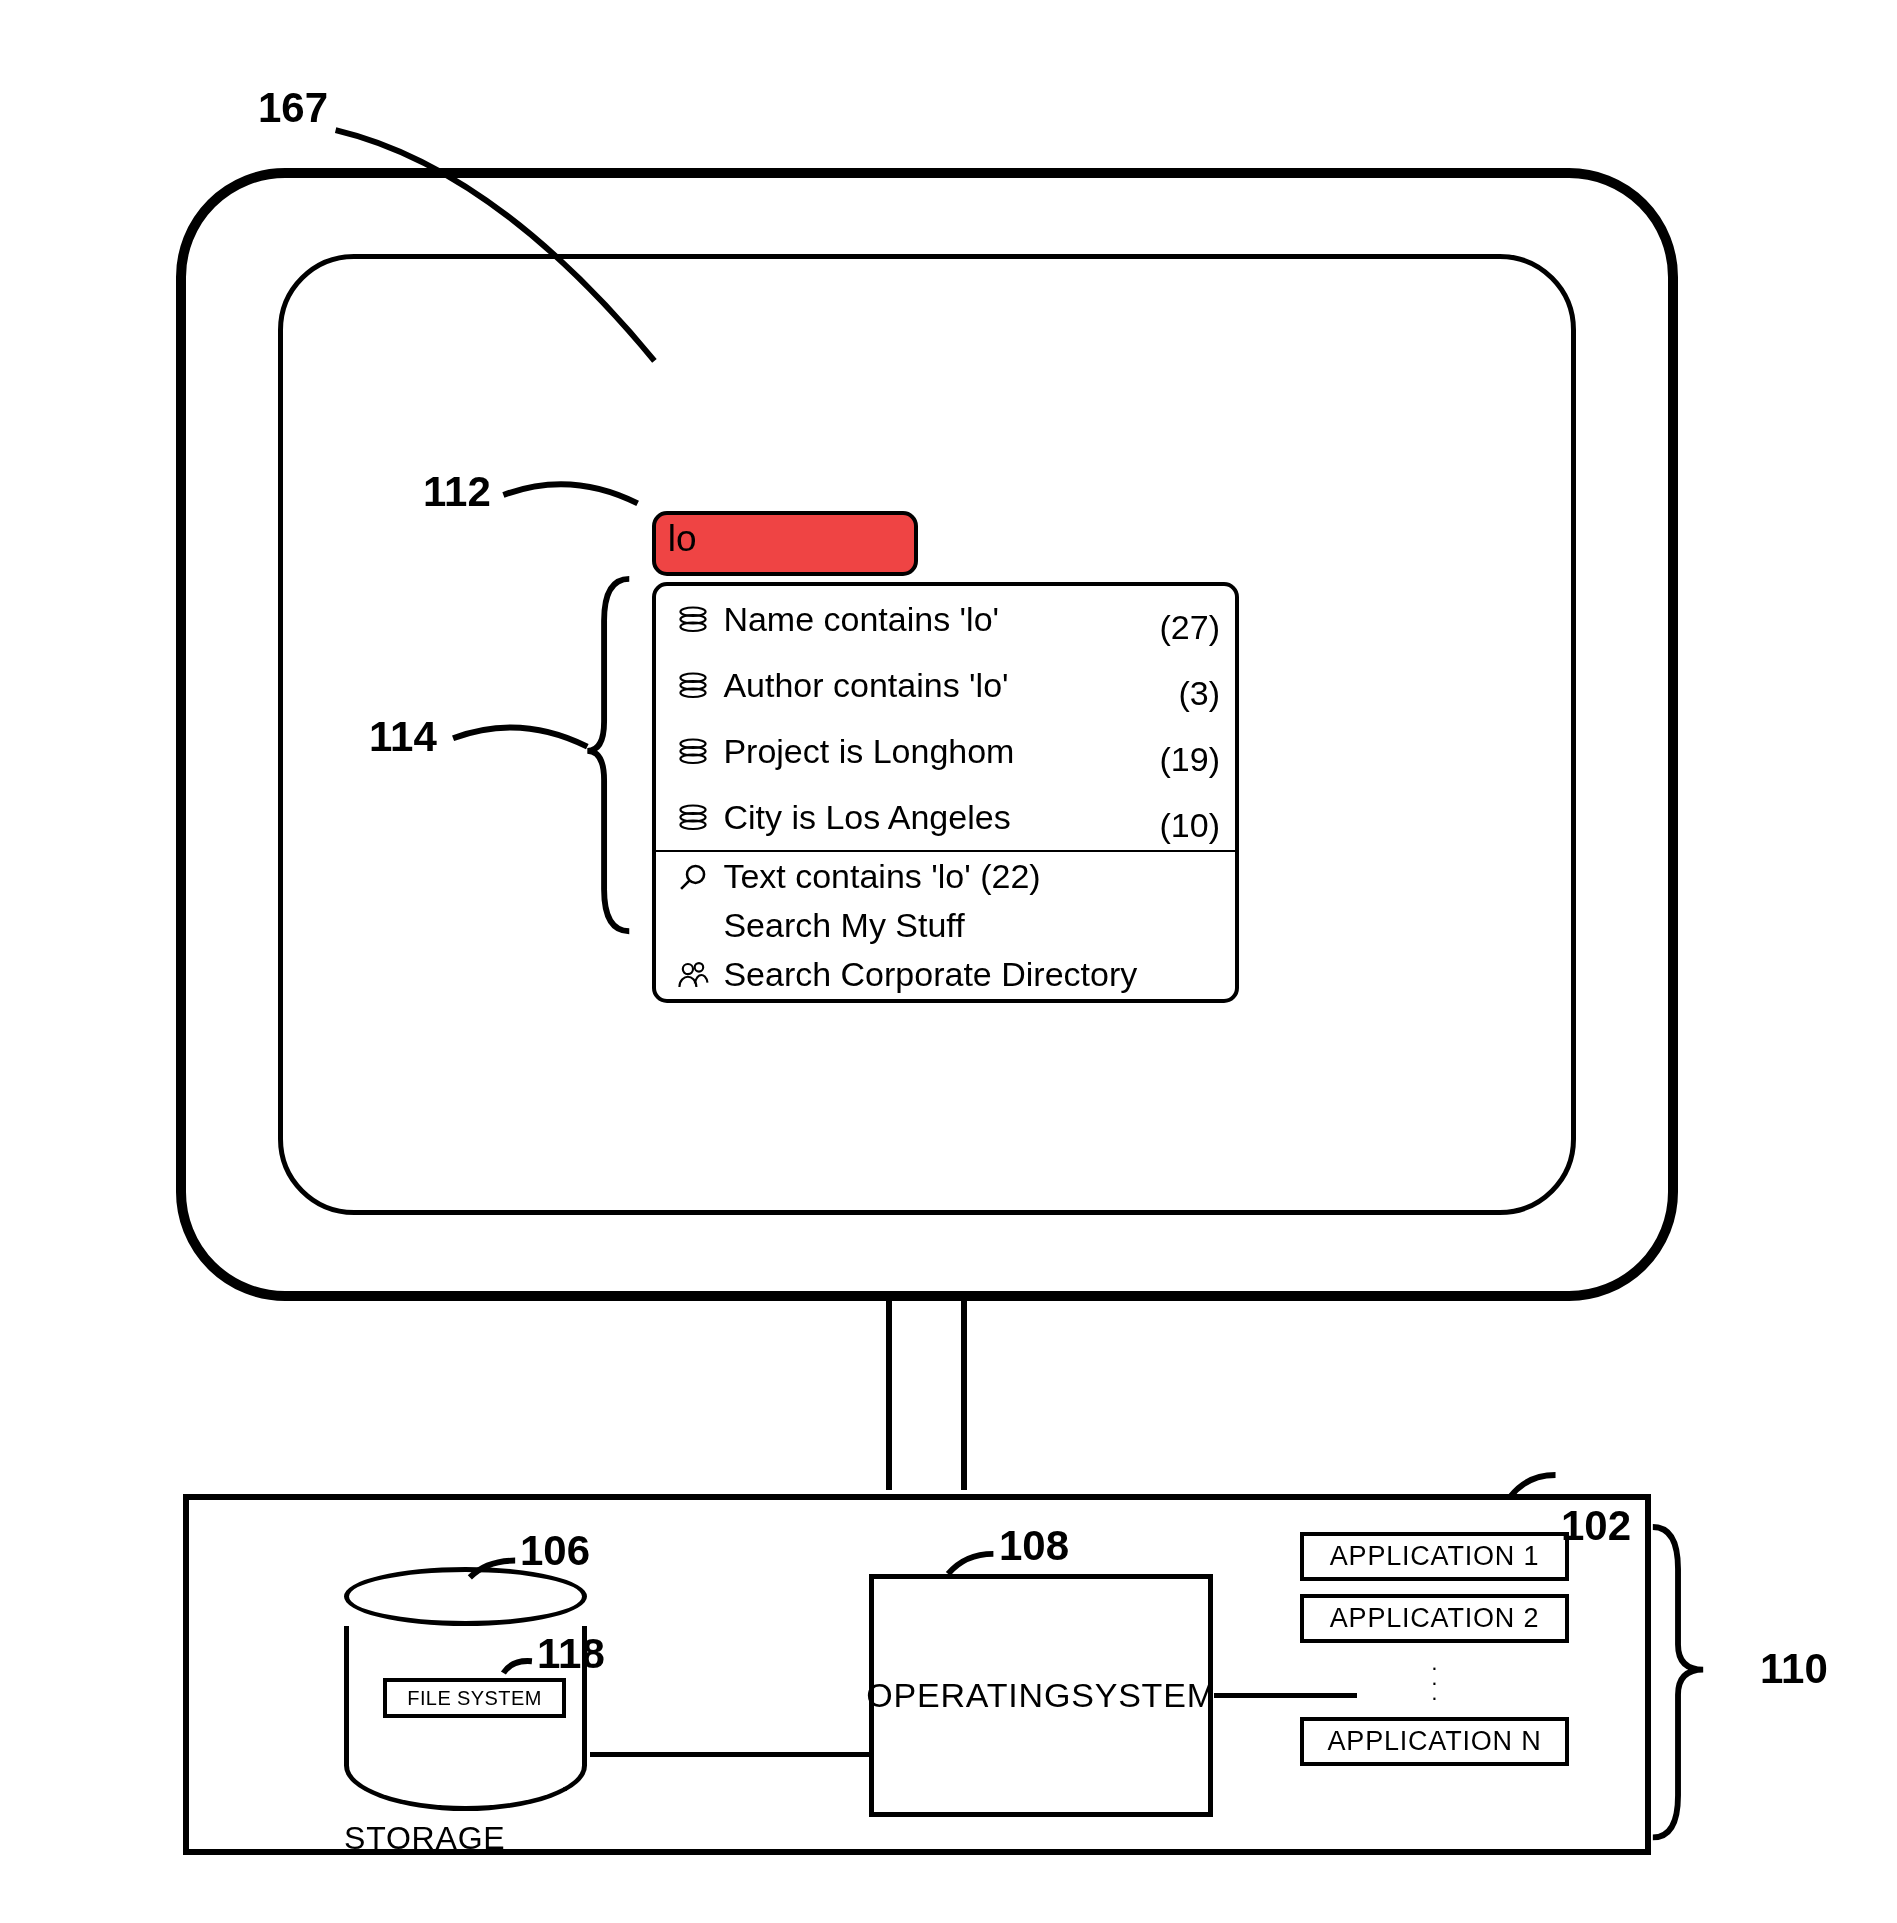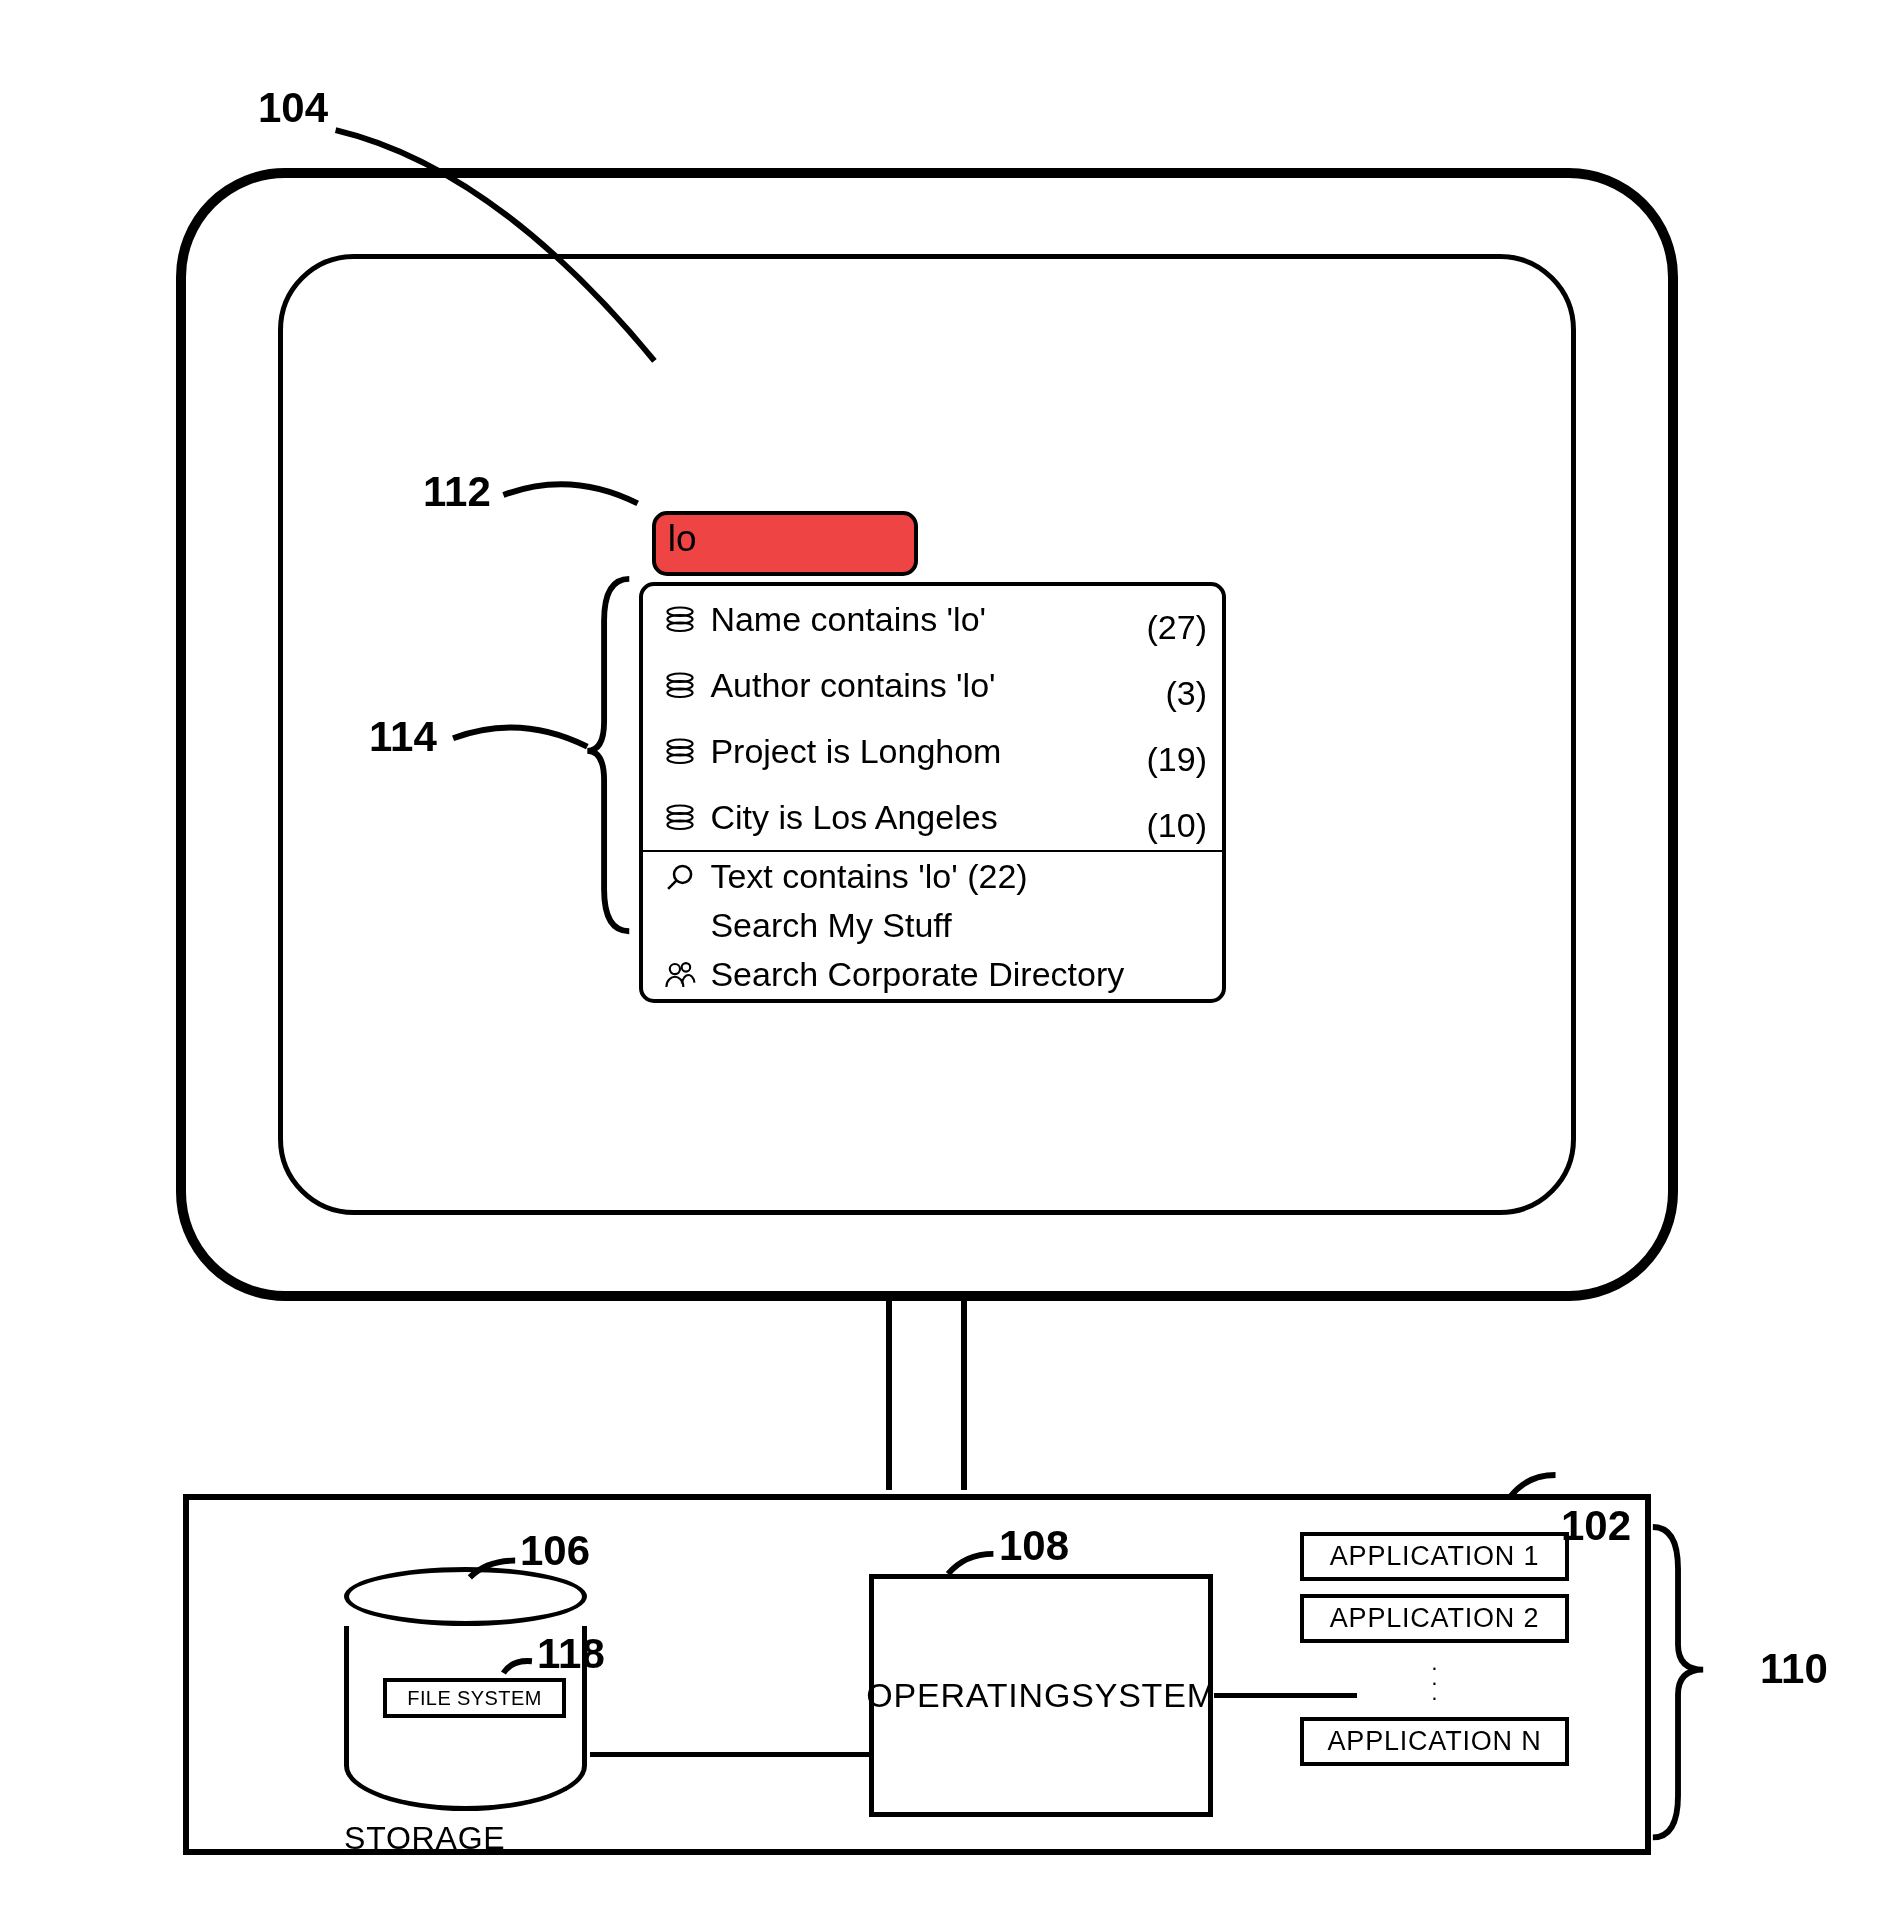--- a/index.html
+++ b/index.html
@@ -51,21 +51,21 @@
     padding: 3.4px 11.7px 0 11.7px;
   }
   .search-text {
     font-size: 37px;
     font-family: Arial, sans-serif;
   }
 
   
   .suggestions {
     position: absolute;
-    left: 356px;
+    left: 369px;
     top: 323px;
     width: 587px;
     border: 4.2px solid #000;
     border-radius: 15px;
     background: #fff;
     overflow: hidden;
   }
   .sug-row {
     display: flex;
     align-items: center;
@@ -344,21 +344,21 @@
     <div class="os-line"></div>
 
     <div class="app-col">
       <div class="app-box">APPLICATION 1</div>
       <div class="app-box">APPLICATION 2</div>
       <div class="app-dots">·<br>·<br>·</div>
       <div class="app-box">APPLICATION N</div>
     </div>
   </div>
 
-  <div class="callout" style="left:258px; top:84px;">104</div>
+  <div class="callout" style="left:258px; top:84px;">167</div>
   <div class="callout" style="left:423px; top:468px;">112</div>
   <div class="callout" style="left:369px; top:713px;">114</div>
   <div class="callout" style="left:1561px; top:1502px;">102</div>
   <div class="callout" style="left:520px; top:1527px;">106</div>
   <div class="callout" style="left:537px; top:1630px;">118</div>
   <div class="callout" style="left:999px; top:1522px;">108</div>
   <div class="callout" style="left:1712px; top:1645px;margin-left:48px;">110</div>
 
   <svg class="leads" viewBox="0 0 2261 2292">
     <g fill="none" stroke="#000" stroke-width="7">

